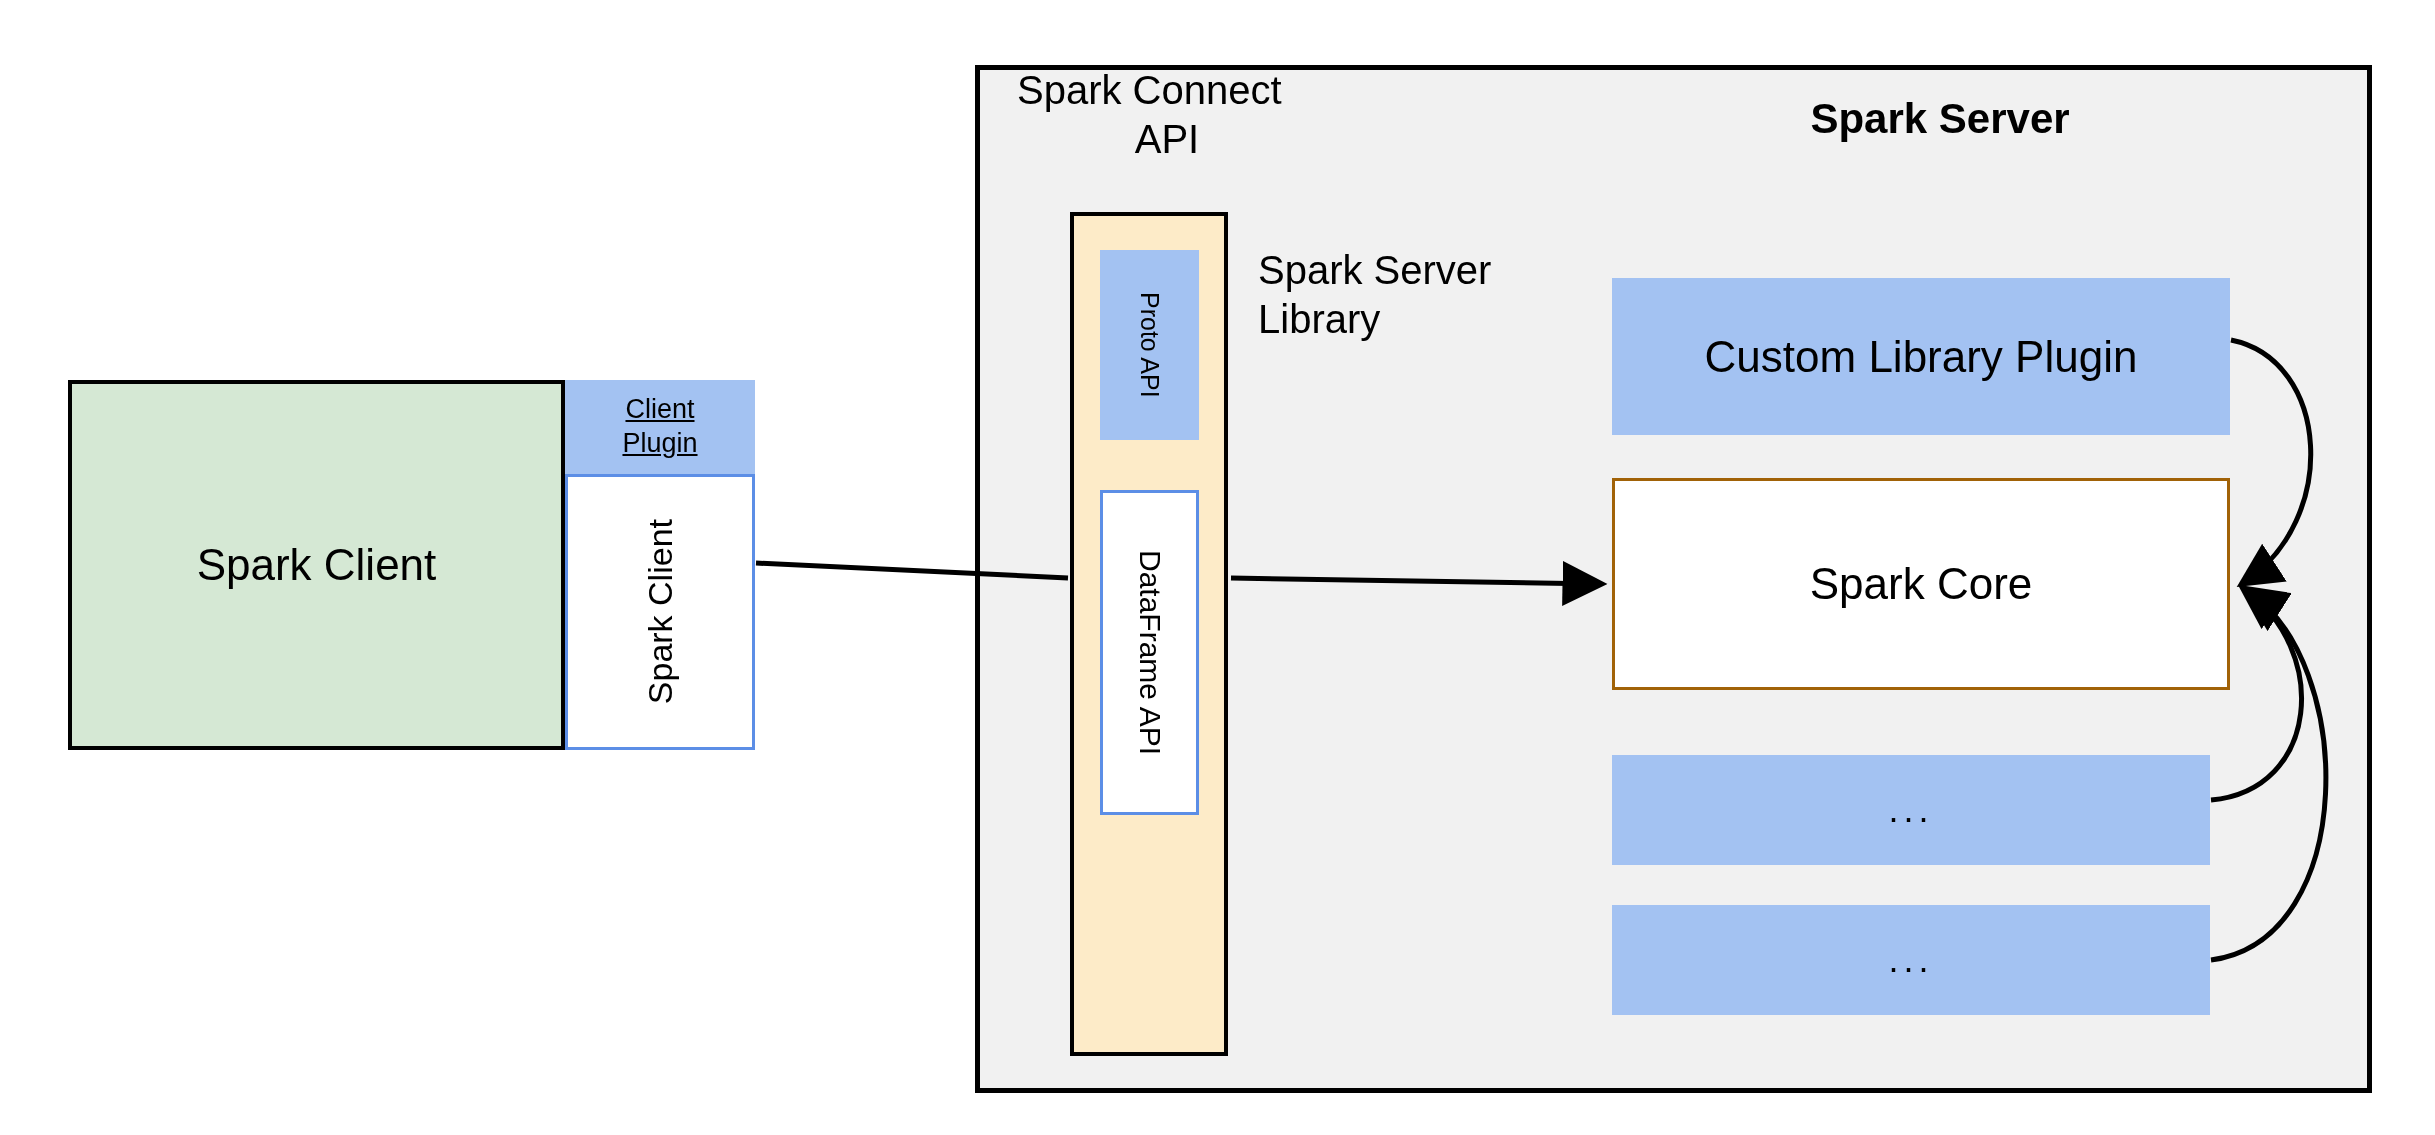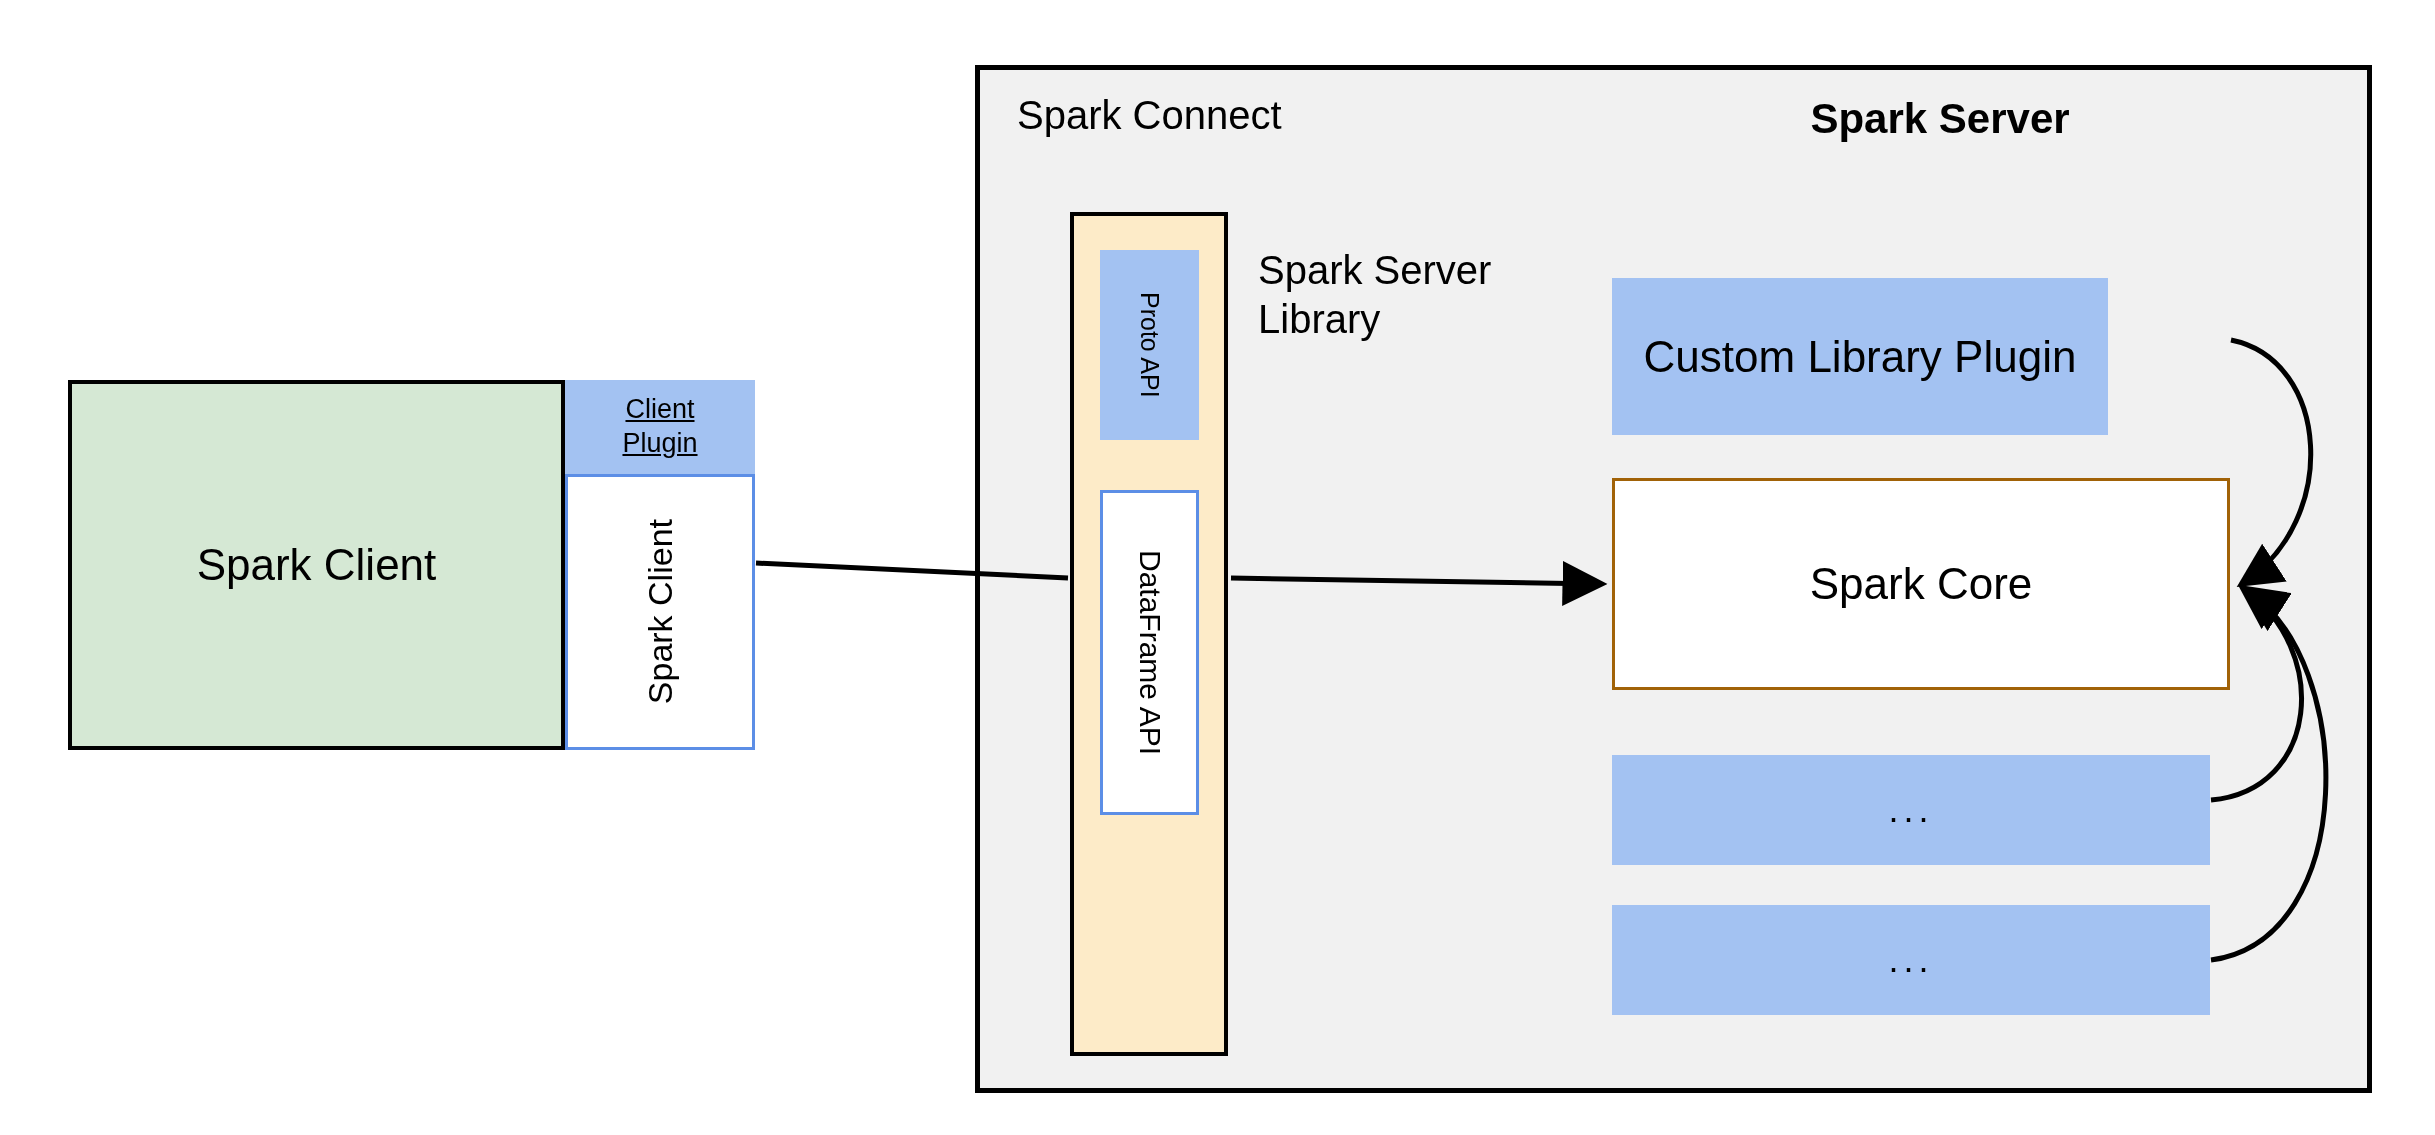--- a/index.html
+++ b/index.html
@@ -114,21 +114,21 @@
     color: #000000;
   }
   .vtext-dn {
     writing-mode: vertical-rl;
     transform: rotate(0deg);
     white-space: nowrap;
   }
 
   
   #custom-library-plugin-box {
-    left: 1612px; top: 278px; width: 496px; height: 157px;
+    left: 1612px; top: 278px; width: 618px; height: 157px;
     background: #A3C2F2;
     border: none;
     font-size: 44px;
     color: #000000;
   }
   #spark-core-box {
     left: 1612px; top: 478px; width: 618px; height: 212px;
     background: #ffffff;
     border: 3px solid #a16207;
     font-size: 44px;
@@ -161,20 +161,21 @@
 </style>
 </head>
 <body>
 
 <div id="canvas">
 
   <div class="box" id="server-container"></div>
 
   <div class="box center" id="spark-connect-api-label">
     <span class="l1">Spark Connect</span>
+    <span class="l2">API</span>
   </div>
 
   <div class="box center" id="spark-server-title">Spark Server</div>
 
   <div class="box" id="server-library-column"></div>
 
   <div class="box center" id="server-library-label">
     <span>Spark Server</span>
     <span>Library</span>
   </div>

